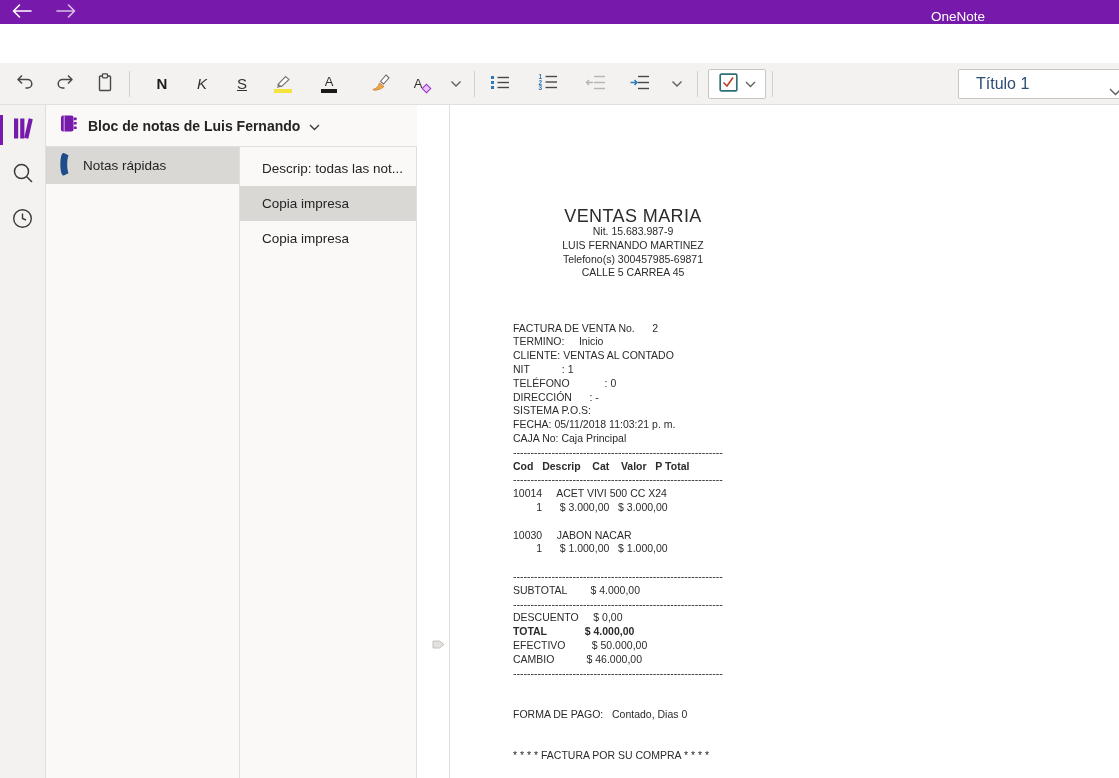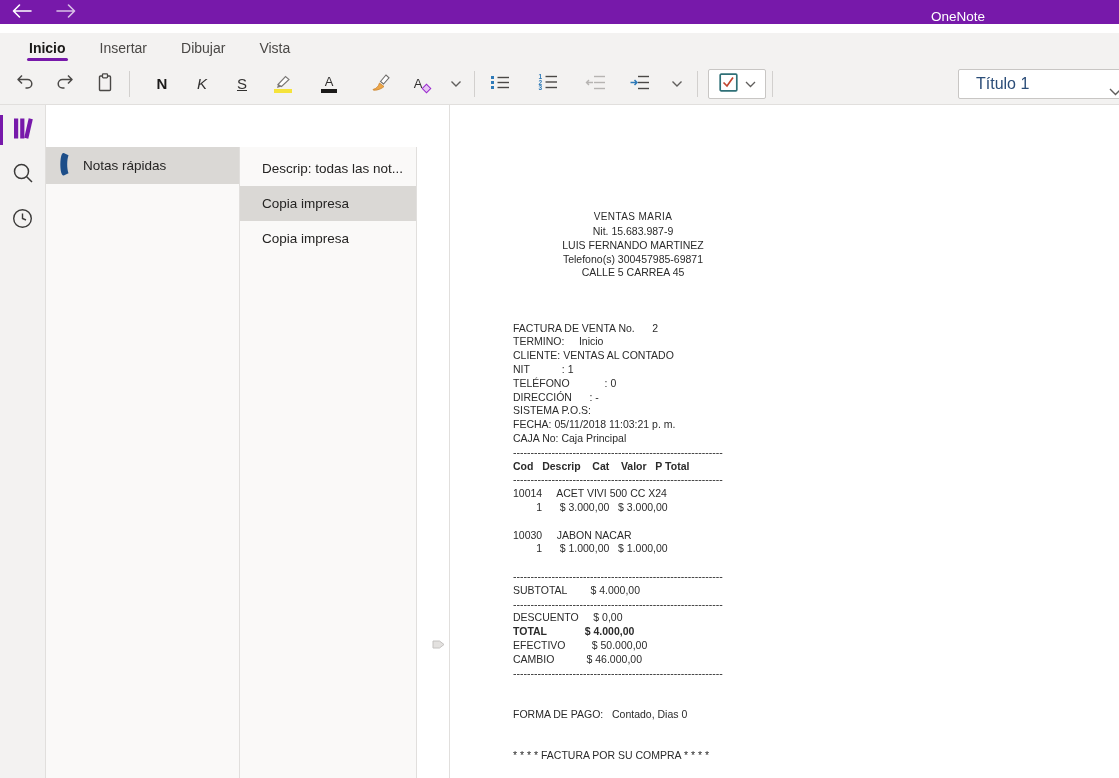--- a/index.html
+++ b/index.html
@@ -71,21 +71,21 @@
   .page-row{height:35px;display:flex;align-items:center;padding-left:22px;font-size:13.5px;color:#252423;cursor:pointer;white-space:nowrap;overflow:hidden;}
   .page-row.selected{background:var(--sel-gray);}
 
   
   .gutter{position:absolute;left:417px;top:105px;bottom:0;width:33px;background:#fff;border-right:1px solid var(--border);}
   .collapse-handle{position:absolute;left:13px;top:531px;cursor:pointer;background:transparent;border:none;padding:0;}
   .canvas{position:absolute;left:450px;top:105px;right:0;bottom:0;background:#fff;}
   .receipt{position:absolute;left:63px;top:103px;width:240px;font-size:10.5px;line-height:13.8px;color:#2b2b2b;cursor:text;}
   .rline{white-space:pre;min-height:13.8px;}
   .rline.center{text-align:center;}
-  .rline.big{font-size:10px;line-height:17px;min-height:17px;letter-spacing:.4px;}
+  .rline.big{font-size:18px;line-height:17px;min-height:17px;letter-spacing:.4px;}
   .rline.bold{font-weight:bold;}
 </style>
 </head>
 <body>
 
 <div id="app">
 
   <div class="titlebar">
     <button class="nav-btn">
       <span>
@@ -97,30 +97,20 @@
     <button class="nav-btn">
       <span style="opacity:.72;">
         <svg width="22" height="16" viewBox="0 0 22 16">
             <path d="M13.5 2 L19.5 8 L13.5 14 M19 8 H2" fill="none" stroke="#ffffff" stroke-width="1.6" stroke-linecap="round" stroke-linejoin="round"></path>
           </svg>
       </span>
     </button>
     <div class="app-title">OneNote</div>
   </div>
 
-  <div class="tabs-row">
-
-      <div class="tab active">Inicio</div>
-
-      <div class="tab">Insertar</div>
-
-      <div class="tab">Dibujar</div>
-
-      <div class="tab">Vista</div>
-    </div>
 
   <div class="toolbar">
     <button class="tb w40">
       <span><svg width="20" height="20" viewBox="0 0 20 20">
             <path d="M7 3.5 L3 7.5 L7 11.5 M3.5 7.5 H12.5 a4.3 4.3 0 0 1 0 8.6 H10.5" fill="none" stroke="#4a4846" stroke-width="1.5" stroke-linejoin="round"></path>
           </svg></span>
     </button>
     <button class="tb w40">
       <span><svg width="20" height="20" viewBox="0 0 20 20">
             <path d="M13 3.5 L17 7.5 L13 11.5 M16.5 7.5 H7.5 a4.3 4.3 0 0 0 0 8.6 H9.5" fill="none" stroke="#4a4846" stroke-width="1.5" stroke-linejoin="round"></path>
@@ -270,20 +260,35 @@
     <div class="rail-item">
       <span>
         <svg width="25" height="25" viewBox="0 0 25 25">
             <circle cx="12.5" cy="12.5" r="8.8" fill="none" stroke="#3b3a39" stroke-width="1.4"></circle>
             <path d="M12.5 7.5 V12.5 L16 14" fill="none" stroke="#3b3a39" stroke-width="1.4"></path>
           </svg>
       </span>
     </div>
   </div>
 
+  <div class="nb-header">
+    <span>
+      <svg width="19" height="19" viewBox="0 0 19 19">
+        <rect x="2" y="1.5" width="12.5" height="16" rx="2" fill="#7719aa"></rect>
+        <rect x="4.6" y="1.5" width="1.2" height="16" fill="#ffffff" opacity=".55"></rect>
+        <rect x="14.8" y="3.6" width="2.9" height="2.6" rx=".6" fill="#7719aa"></rect>
+        <rect x="14.8" y="8" width="2.9" height="2.6" rx=".6" fill="#7719aa"></rect>
+        <rect x="14.8" y="12.4" width="2.9" height="2.6" rx=".6" fill="#7719aa"></rect>
+      </svg>
+    </span>
+    <span class="nb-title">Bloc de notas de Luis Fernando</span>
+    <span><svg width="11" height="7" viewBox="0 0 11 7">
+          <path d="M1 1 L5.5 5.5 L10 1" fill="none" stroke="#3b3a39" stroke-width="1.4"></path>
+        </svg></span>
+  </div>
 
   <div class="sections">
 
       <div class="section-row selected">
         <span>
           <svg width="13" height="25" viewBox="0 0 13 25">
             <path d="M4 2 C1.8 6 1.8 18.5 4 22.5 C4.5 23.3 5.5 23.6 6.3 23.2 L10.5 21.3 C8.8 16.5 8.8 8 10.5 3.3 L6.3 1.3 C5.5 .9 4.5 1.2 4 2 Z" fill="#1d4e89"></path>
           </svg>
         </span>
         <span class="row-label">Notas rápidas</span>

